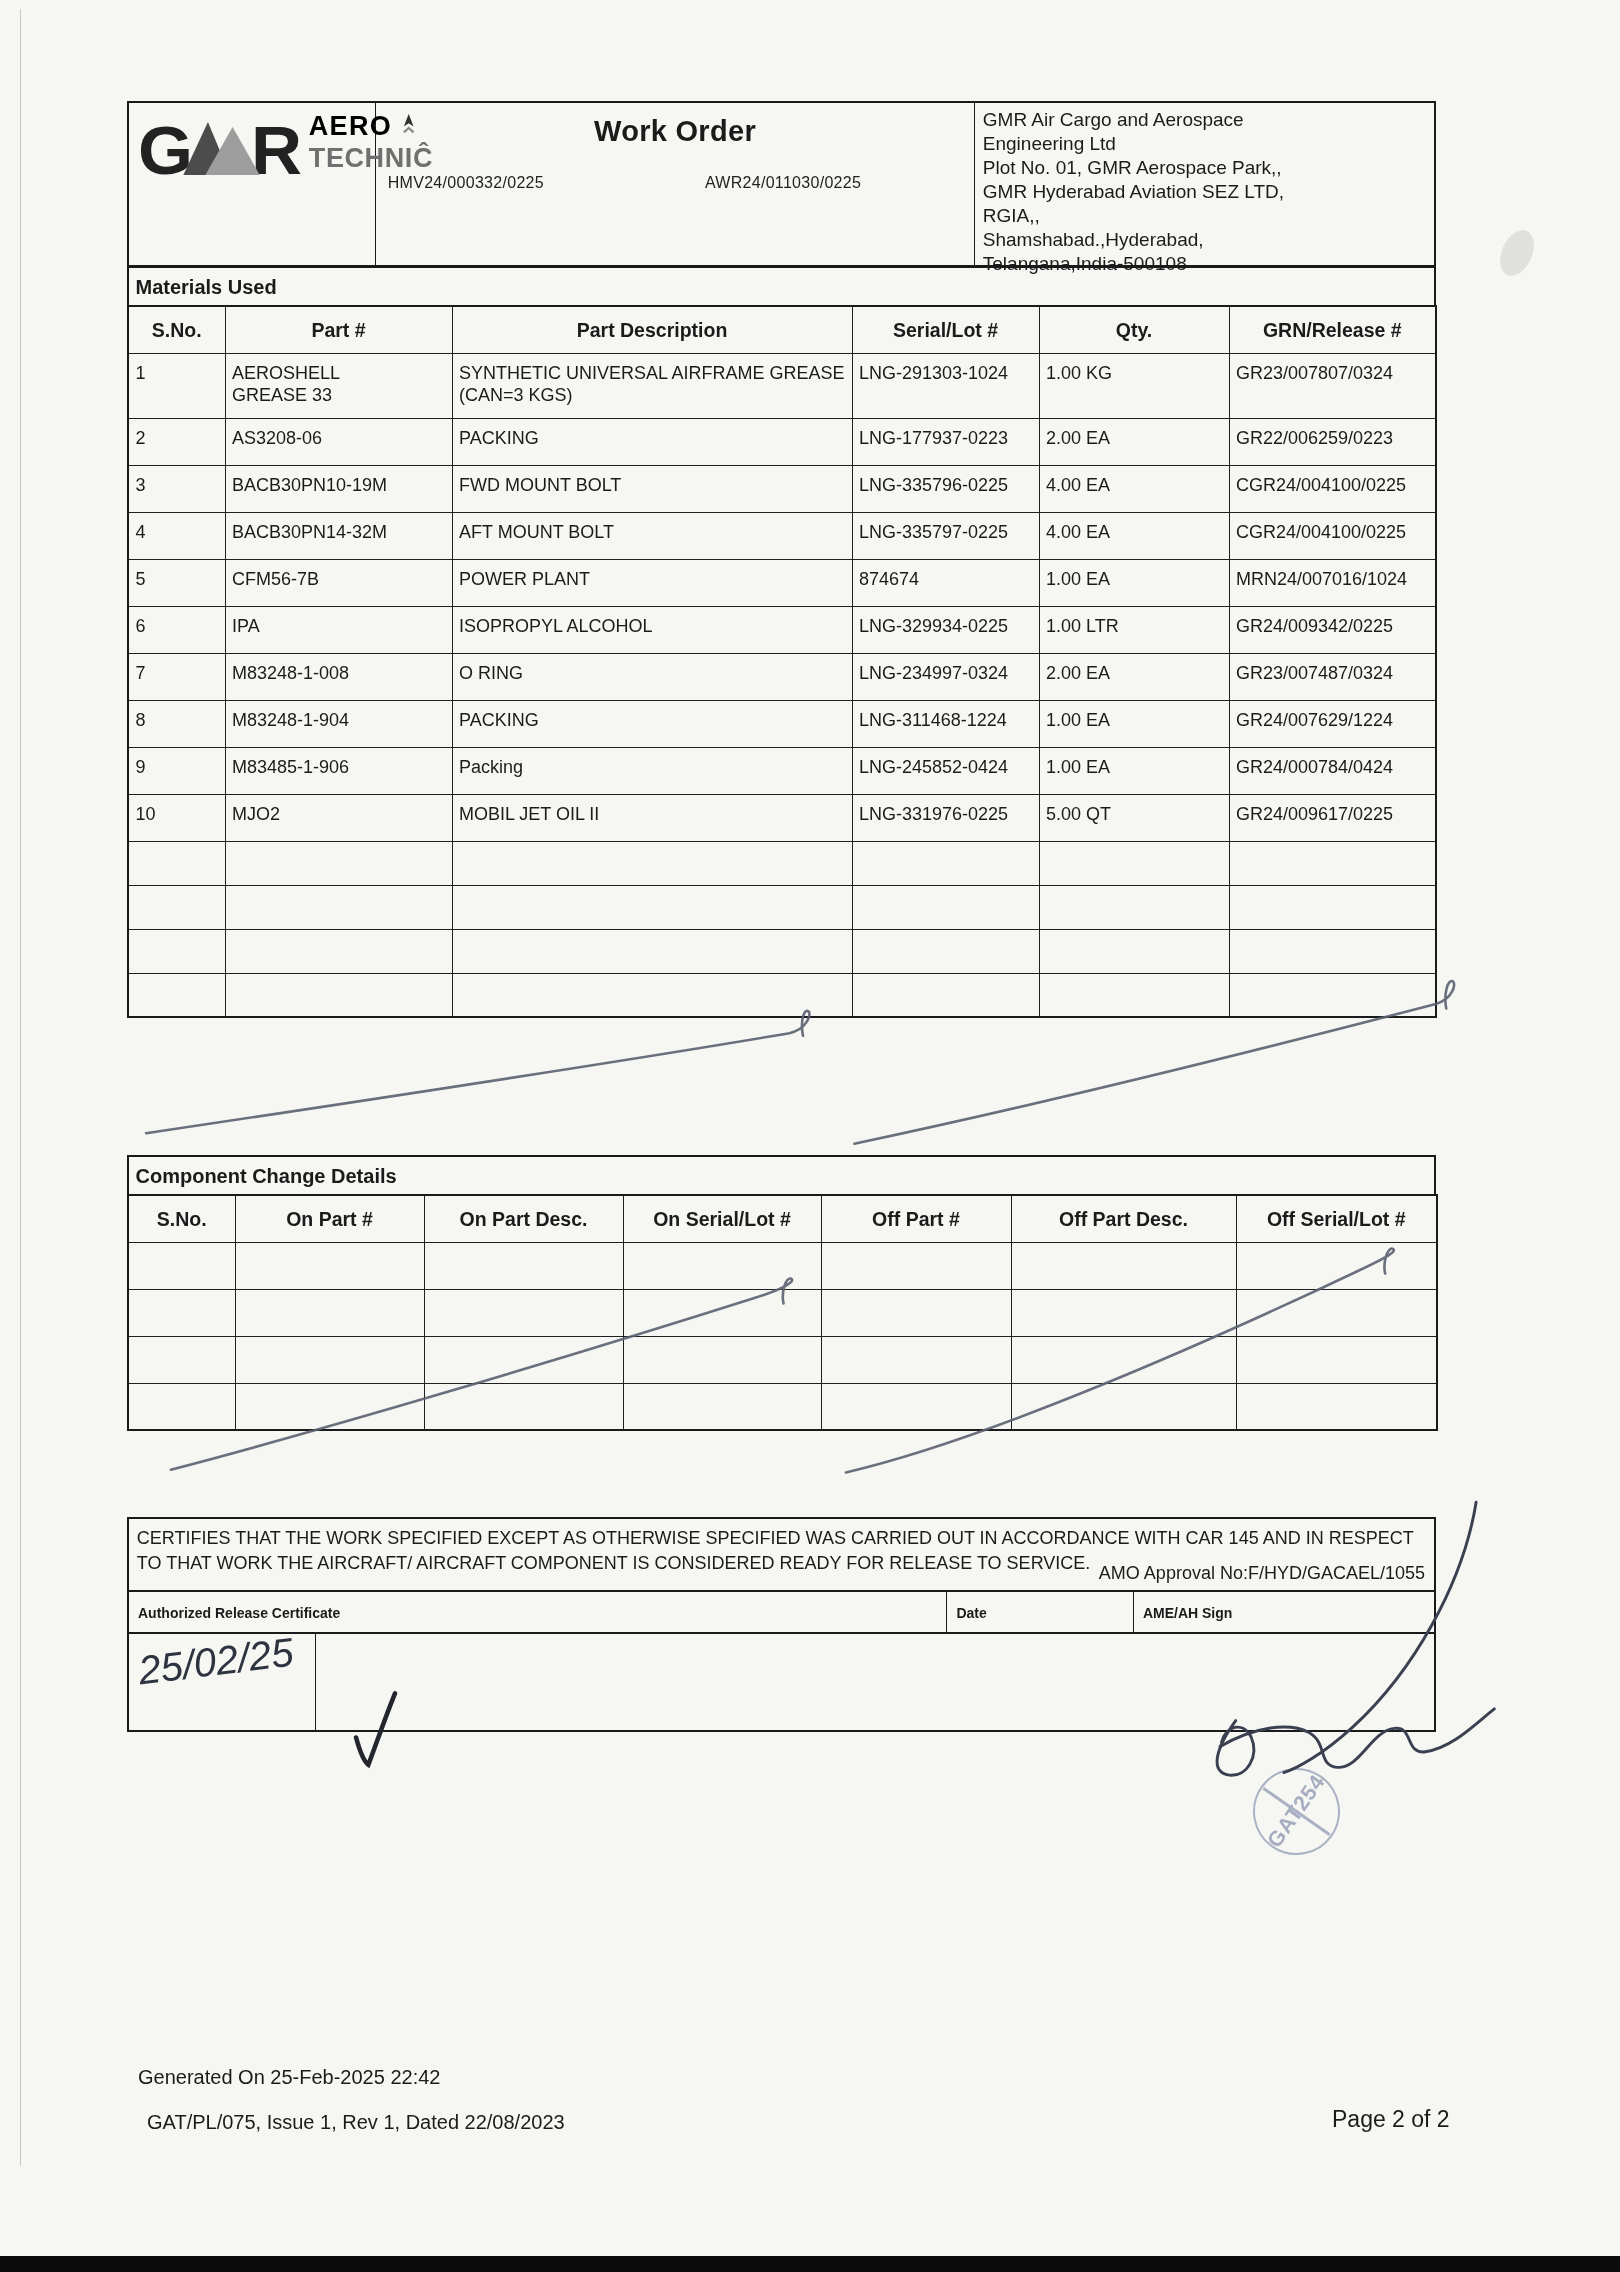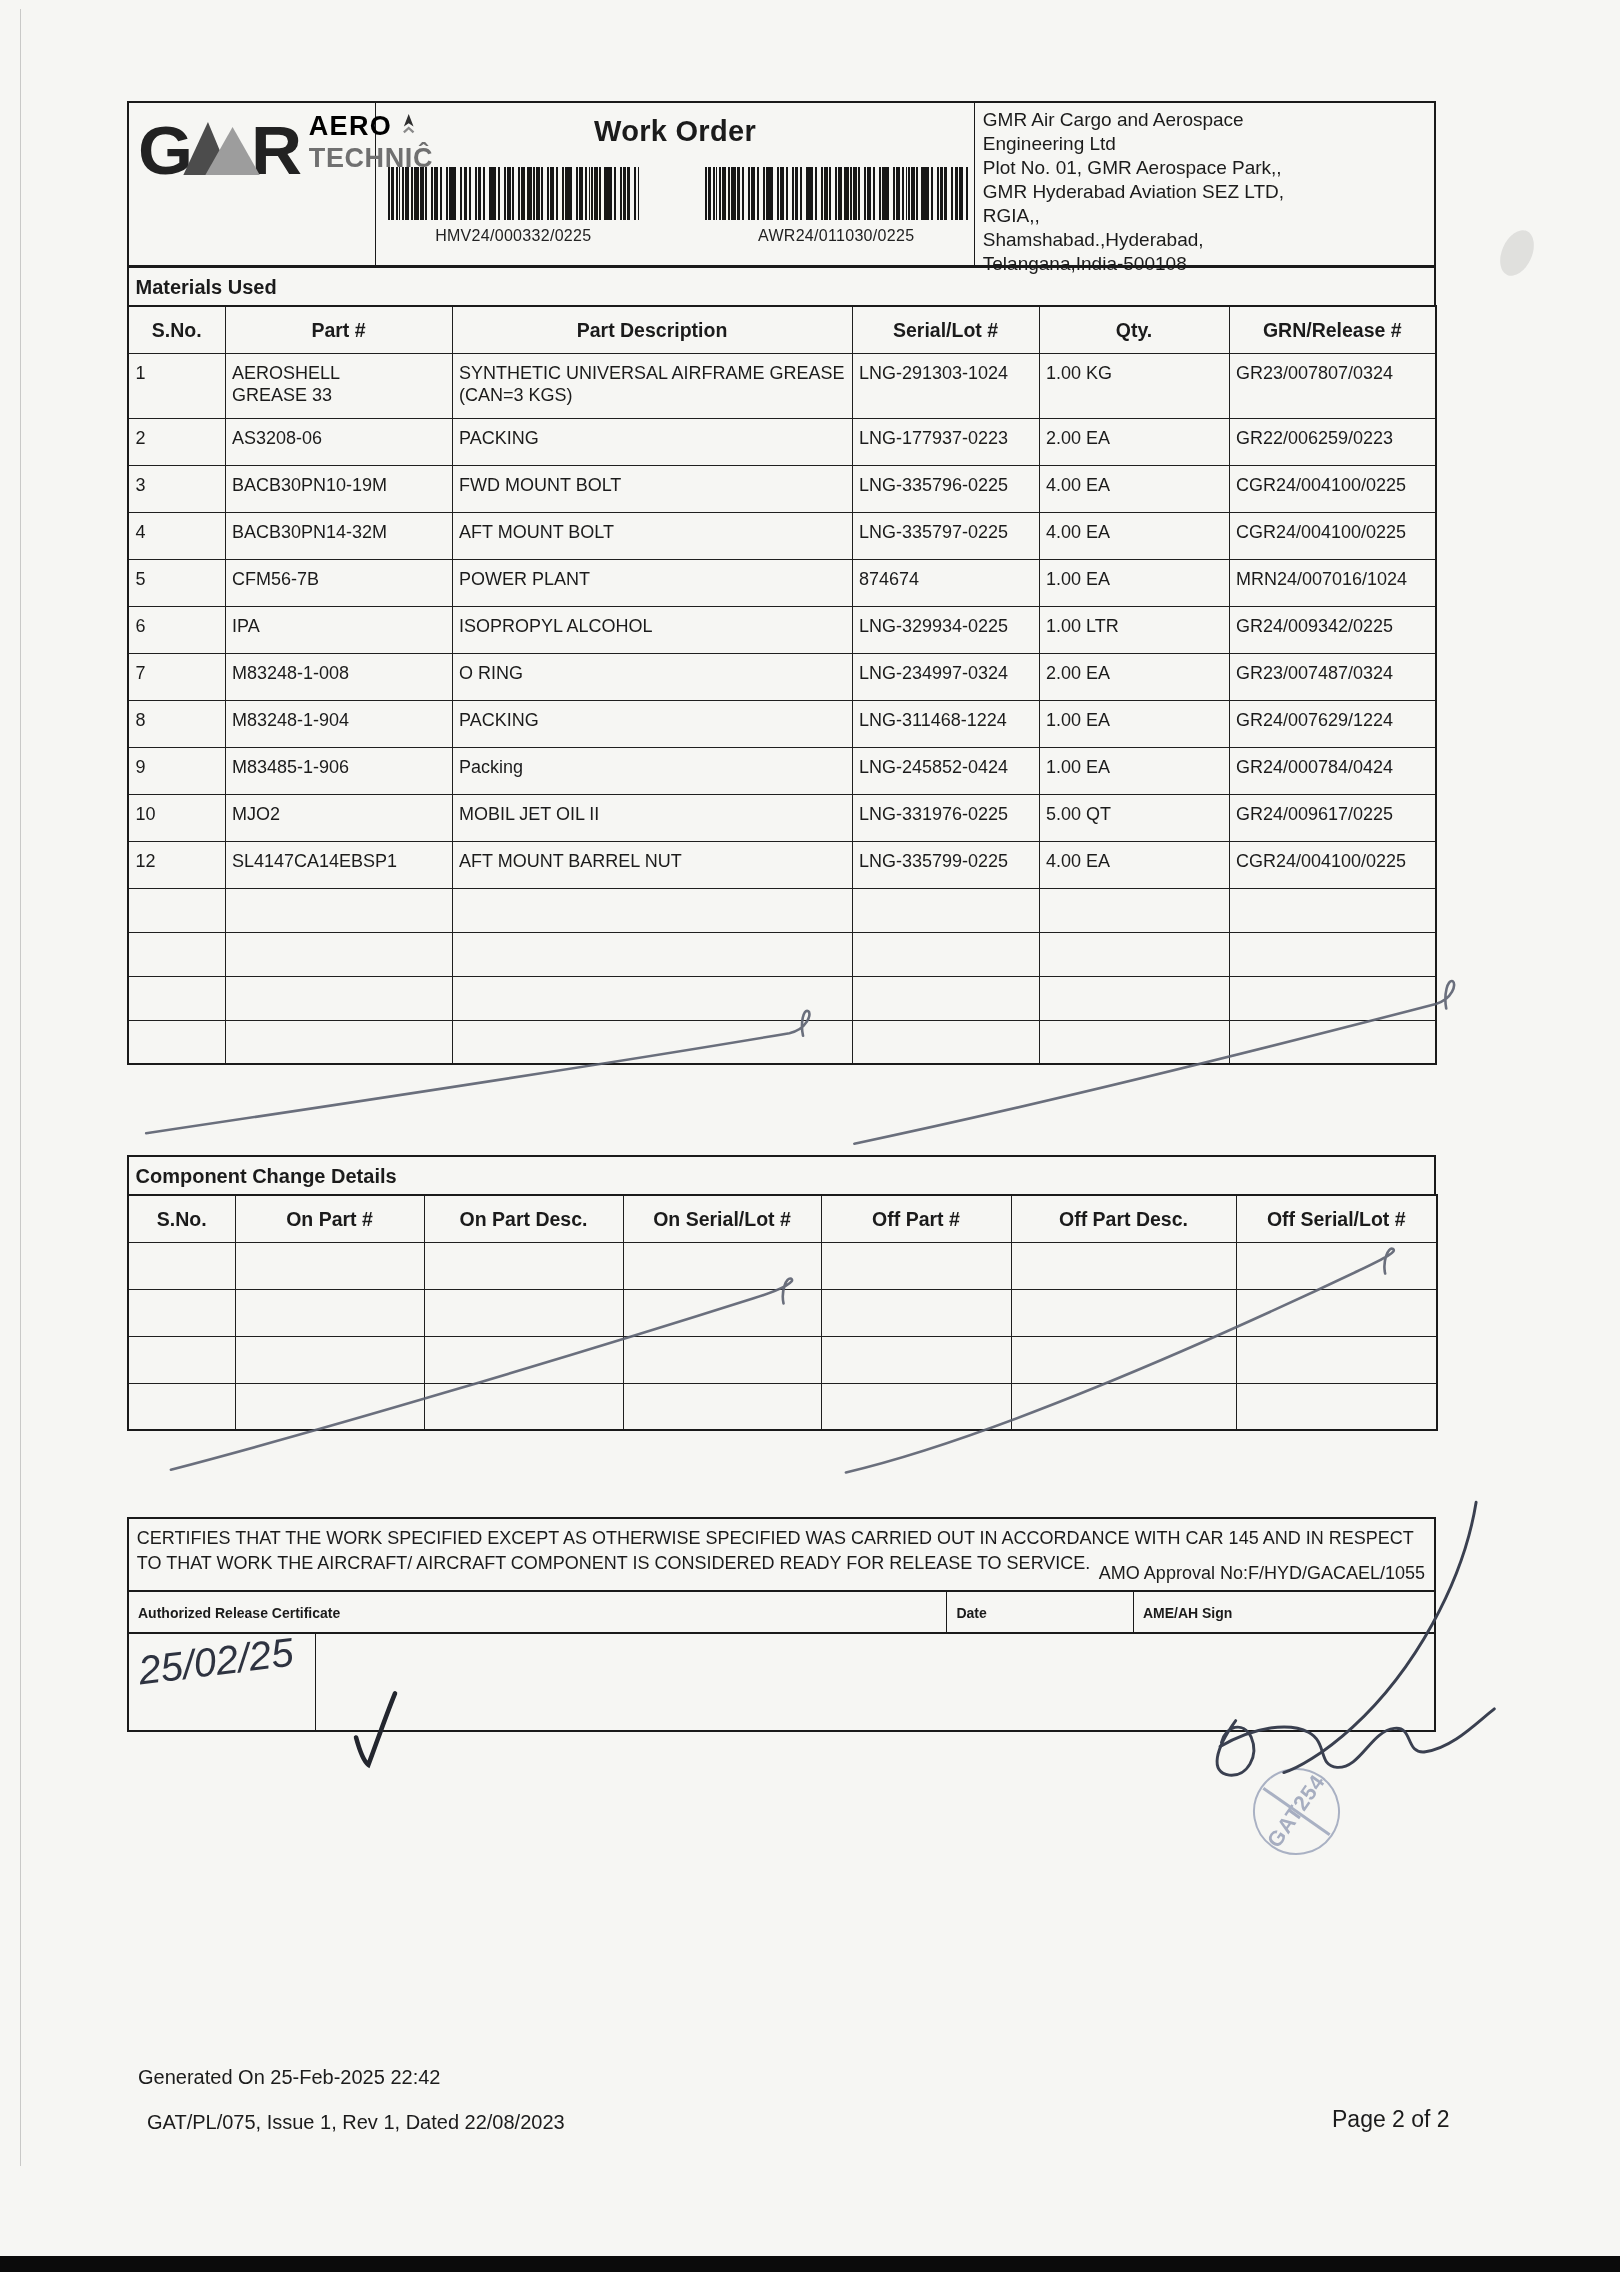--- a/index.html
+++ b/index.html
@@ -12,21 +12,21 @@
   .logo-row{display:flex;align-items:flex-end;}
   .gmr-letter{font-size:68px;font-weight:bold;line-height:.78;color:#222;letter-spacing:-2.6px;transform:scaleX(1.04);}
   .gmr-mark{margin:0 -13px 0 -7.8px;position:relative;z-index:1;}
   .aero-col{margin-left:10.4px;padding-bottom:3.9px;}
   .aero-line{display:flex;align-items:flex-start;gap:5.2px;}
   .aero-txt{font-size:27px;font-weight:bold;letter-spacing:1.3px;color:#000000;line-height:1;}
   .technic-txt{font-size:27px;font-weight:bold;letter-spacing:0.6px;color:#707070;line-height:1.05;}
   .hdr-center{flex:1;position:relative;}
   .wo-title{text-align:center;font-size:29px;font-weight:bold;margin-top:11.7px;letter-spacing:0.3px;}
   .barcodes{position:absolute;left:11.7px;top:64px;right:6.5px;display:flex;}
-  .bc{display:flex;flex-direction:column;}
+  .bc{display:flex;flex-direction:row;}
   .bc1{width:286px;}
   .bc2{width:299px;margin-left:66px;}
   .bars{height:53px;
     background-image:
       repeating-linear-gradient(90deg,#161616 0 1.9px,transparent 1.9px 3.2px,#161616 3.2px 6.5px,transparent 6.5px 8.4px,#161616 8.4px 9.7px,transparent 9.7px 14.3px,#161616 14.3px 15.6px,transparent 15.6px 17.5px,#161616 17.5px 21.4px,transparent 21.4px 23.4px,#161616 23.4px 25px,transparent 25px 29px),
       repeating-linear-gradient(90deg,transparent 0 11px,#161616 11px 12.3px,transparent 12.3px 26px,#161616 26px 30px,transparent 30px 38px);}
   .bc-label{text-align:center;font-size:16px;margin-top:6.5px;letter-spacing:0.3px;color:#222;}
   .hdr-addr{width:460px;border-left:1.9px solid #1a1a1a;box-sizing:border-box;padding:5.2px 6.5px 0 7.8px;
             font-size:19px;line-height:1.26;}
   
@@ -232,28 +232,20 @@
           <td>GR24/000784/0424</td>
         </tr>
         <tr class="h-row">
           <td>10</td>
           <td class="c-part">MJO2</td>
           <td>MOBIL JET OIL II</td>
           <td>LNG-331976-0225</td>
           <td>5.00 QT</td>
           <td>GR24/009617/0225</td>
         </tr>
-        <tr class="h-row">
-          <td>12</td>
-          <td class="c-part">SL4147CA14EBSP1</td>
-          <td>AFT MOUNT BARREL NUT</td>
-          <td>LNG-335799-0225</td>
-          <td>4.00 EA</td>
-          <td>CGR24/004100/0225</td>
-        </tr>
         <tr class="h-empty">
           <td></td>
             <td></td>
             <td></td>
             <td></td>
             <td></td>
             <td></td>
         </tr>
         <tr class="h-empty">
           <td></td>

